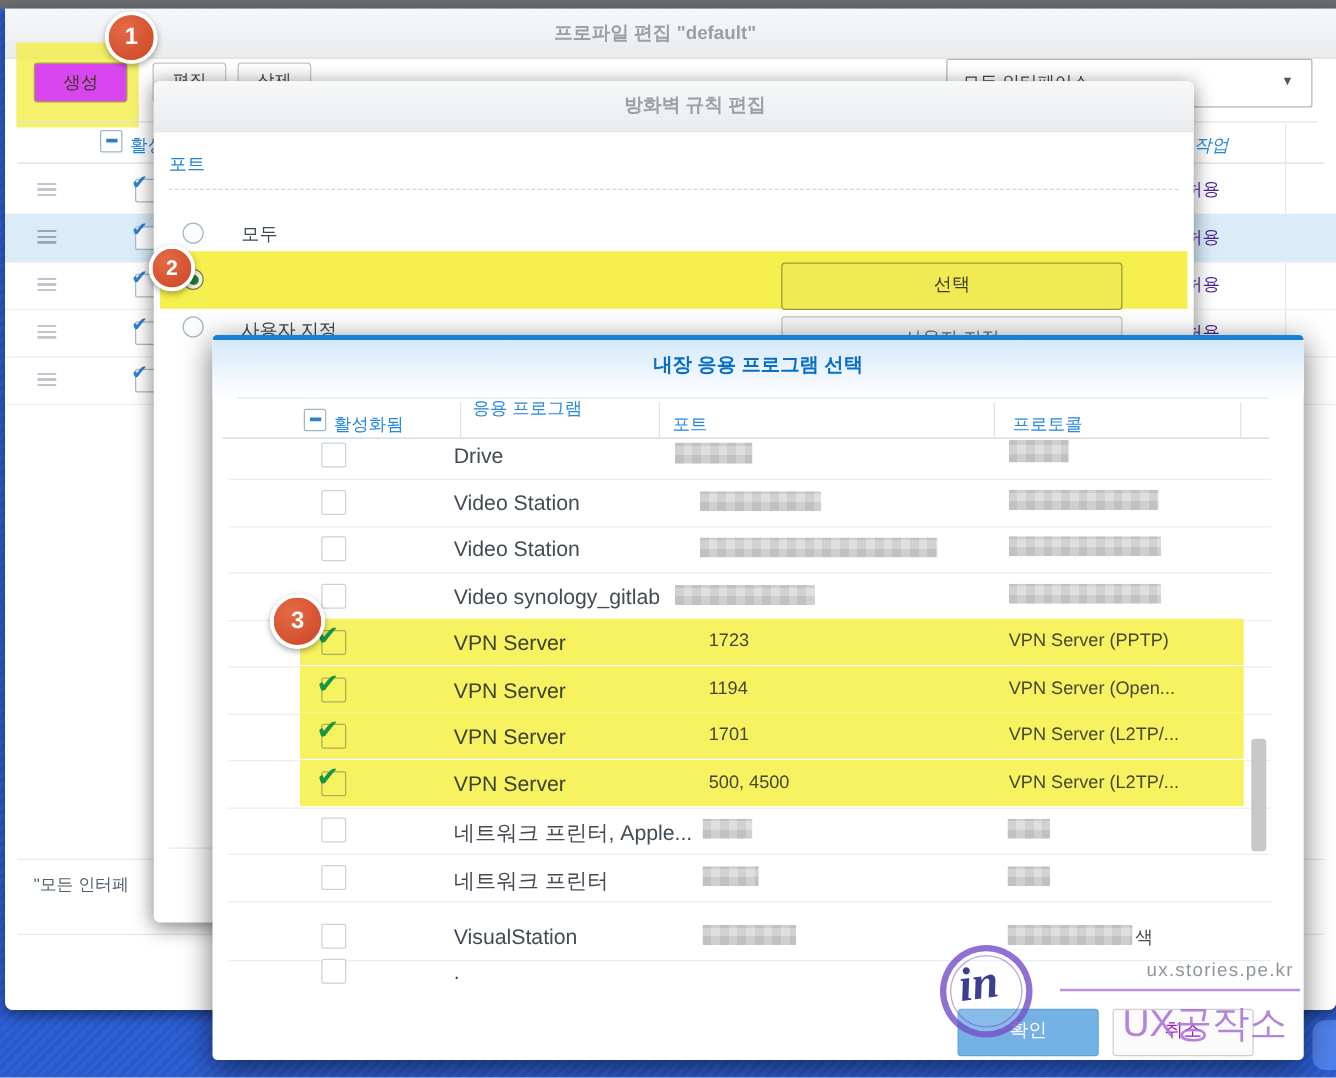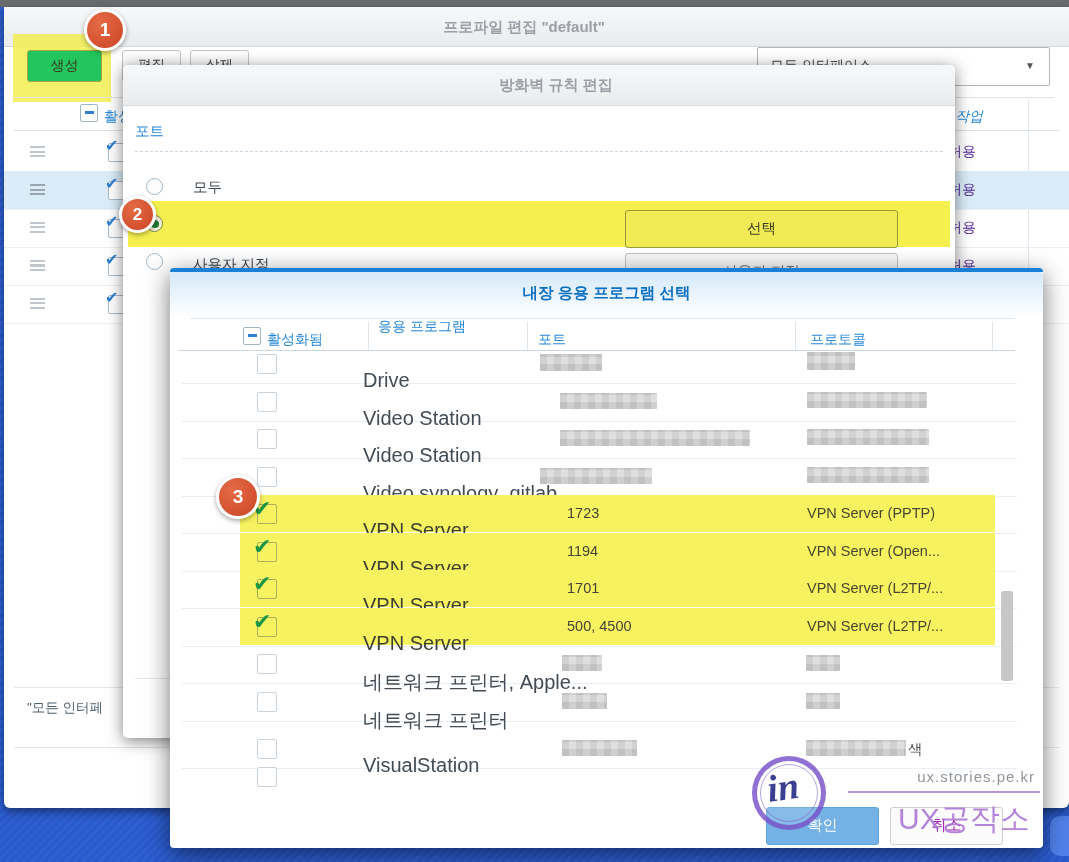--- a/index.html
+++ b/index.html
@@ -14,21 +14,21 @@
   
   .bgdlg{left:4px;top:7px;width:1065px;height:801px;background:#fff;border-radius:0 0 6px 6px;
     box-shadow:0 4px 10px rgba(0,0,0,.45);z-index:10;}
   .dlghead{left:0;top:0;height:39px;width:100%;background:linear-gradient(#f7f8f9,#e9ebed);
     border-bottom:1px solid #d7dadc;}
   .dlgtitle{font-weight:bold;font-size:15px;color:#9aa0a6;text-align:center;line-height:39px;}
   .bgtitle{left:0;top:0;width:1040px;}
   .toolbtn{border:1px solid #c3c3c3;border-radius:3px;background:linear-gradient(#fefefe,#f0f0f0);
     color:#444;font-size:13.5px;text-align:center;line-height:28px;}
   .hl1{left:9px;top:27px;width:98px;height:68px;background:rgba(243,238,70,.8);}
-  .btn-create{left:23px;top:43px;width:73px;height:30px;background:#22c55e;border:1px solid #a6a63e;
+  .btn-create{left:23px;top:43px;width:73px;height:30px;background:#d946ef;border:1px solid #a6a63e;
     color:#3a3a1e;border-radius:3px;text-align:center;line-height:28px;font-size:14px;}
   .btn-edit{left:118px;top:43px;width:57px;height:30px;}
   .btn-del{left:186px;top:43px;width:57px;height:30px;}
   .toolsep{left:10px;top:90px;width:1040px;height:1px;background:#e2e2e2;}
   .dropdown{left:753px;top:40px;width:291px;height:37px;background:#fff;border:1px solid #b5b5b5;border-radius:2px;}
   .ddtext{left:12px;top:0;line-height:35px;color:#444;font-size:14px;}
   .ddcaret{right:14px;top:12px;font-size:10px;color:#555;}
   .bluehdr{color:#2688d8;font-size:14px;}
   .minusbox{width:16px;height:16px;border:1px solid #9fb6c8;background:#fff;border-radius:2px;}
   .minusbox i{display:block;width:9px;height:3px;background:#2e7fd0;margin:6px auto 0;}
@@ -80,21 +80,21 @@
   .fth-chk{left:73px;top:55px;}
   .fth-app{left:208px;top:46px;} .fth-en{left:97px;top:59px;}
   .fth-port{left:368px;top:59px;} .fth-proto{left:640px;top:59px;}
   .fsep{top:50px;width:1px;height:28px;background:#dde5eb;}
   .tbody{left:12px;top:78px;width:835px;height:444px;overflow:hidden;}
   .frow{left:0;width:835px;height:38px;border-bottom:1px solid #e7eef5;}
   .frow .band{left:58px;top:0;width:755px;height:37px;background:#f7f25f;}
   .fbox{left:75px;top:9px;width:18px;height:18px;border:1px solid #c9d3dc;background:#fff;border-radius:2px;}
   .frow.sel .fbox{background:transparent;border-color:#aab05c;}
   .fcheck{left:71px;top:1px;font-size:22px;font-weight:bold;color:#189646;}
-  .fapp{left:181px;top:10px;color:#434b55;font-size:20px;white-space:nowrap;margin-top:14px;}
+  .fapp{left:181px;top:10px;color:#434b55;font-size:17px;white-space:nowrap;}
   .frow.sel .fapp{color:#3c4030;}
   .fport{left:385px;top:10px;color:#454535;font-size:14.5px;white-space:nowrap;}
   .fproto{left:625px;top:10px;color:#474730;font-size:14.5px;white-space:nowrap;}
   .psuffix{left:726px;top:10px;color:#4a4a4a;font-size:14.5px;}
   .px{background-image:repeating-linear-gradient(0deg,rgba(0,0,0,.06) 0 7px,rgba(255,255,255,.09) 7px 14px),
       repeating-linear-gradient(90deg,#cdcdcd 0 7px,#dcdcdc 7px 14px);border-radius:1px;}
   .sbthumb{left:831px;top:319px;width:12px;height:90px;background:#c7c7c7;border-radius:3px;}
   .btn-ok{left:596px;top:535px;width:111px;height:36px;background:#74b1e4;border:1px solid #5ea3da;
     border-radius:3px;color:#fff;font-size:15px;text-align:center;line-height:34px;}
   .btn-cancel{left:720px;top:535px;width:111px;height:36px;background:#fbfbfb;border:1px solid #cfcfcf;

